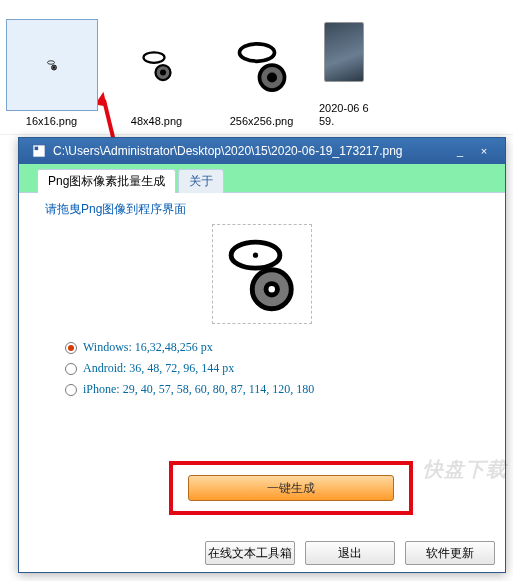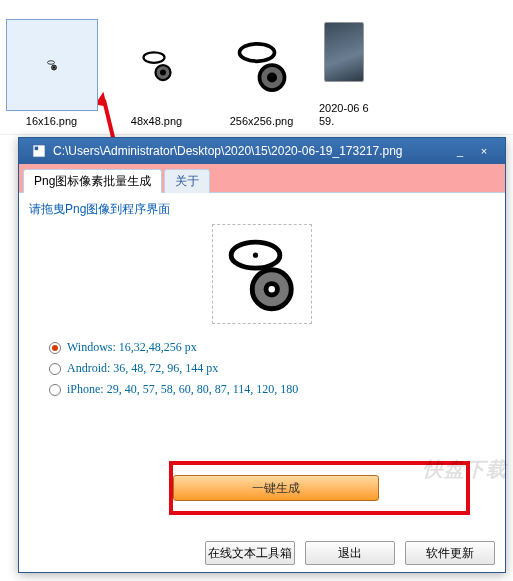--- a/index.html
+++ b/index.html
@@ -82,39 +82,39 @@
   .titlebar .wbtns { display:flex; gap:6px; }
   .titlebar .wbtn {
     width: 18px; height:14px;
     color:#fff;
     display:flex;align-items:center;justify-content:center;
     font-size:11px;
     cursor:pointer;
   }
   .tabs {
     display:flex;
-    background:#fca5a5;
+    background:#86efac;
     border-bottom:1px solid #bcd0e5;
-    padding: 4px 4px 0 4px;
+    padding: 4px 4px 0 18px;
     gap:2px;
   }
   .tab {
     padding: 3px 10px 3px 10px;
     border:1px solid #bcd0e5;
     border-bottom:none;
     background:#fff;
     font-size:12px;
     cursor:pointer;
     position:relative;
     top:1px;
     border-radius:3px 3px 0 0;
   }
   .tab.inactive { background:#e8eef6; color:#2a5b9c;}
   .panel {
-    padding: 8px 10px;
+    padding: 8px 26px;
     height: calc(100% - 26px - 28px);
     position: relative;
   }
   .hint {
     color:#0a5fb3;
     margin-bottom:6px;
   }
   .preview-box {
     width: 100px;
     height:100px;
@@ -143,24 +143,24 @@
     background:#fff;
   }
   .opt.selected .radio::after{
     content:"";
     width:6px;height:6px;border-radius:50%;background:#d83a00;
   }
   .gen-wrap {
     position:absolute;
     left:150px;
     top:268px;
-    width:301px;
+    width:244px;
     height:54px;
     border:4px solid #e30613;
-    display:flex;align-items:center;justify-content:flex-start;
+    display:flex;align-items:center;justify-content:center;
   }
   .gen-btn {
     width: 206px;
     height: 26px;
     background: linear-gradient(#ffd9a0,#ff9c2b);
     border:1px solid #b36b1e;
     border-radius:3px;
     font-size:12px;
     color:#333;
     cursor:pointer;

